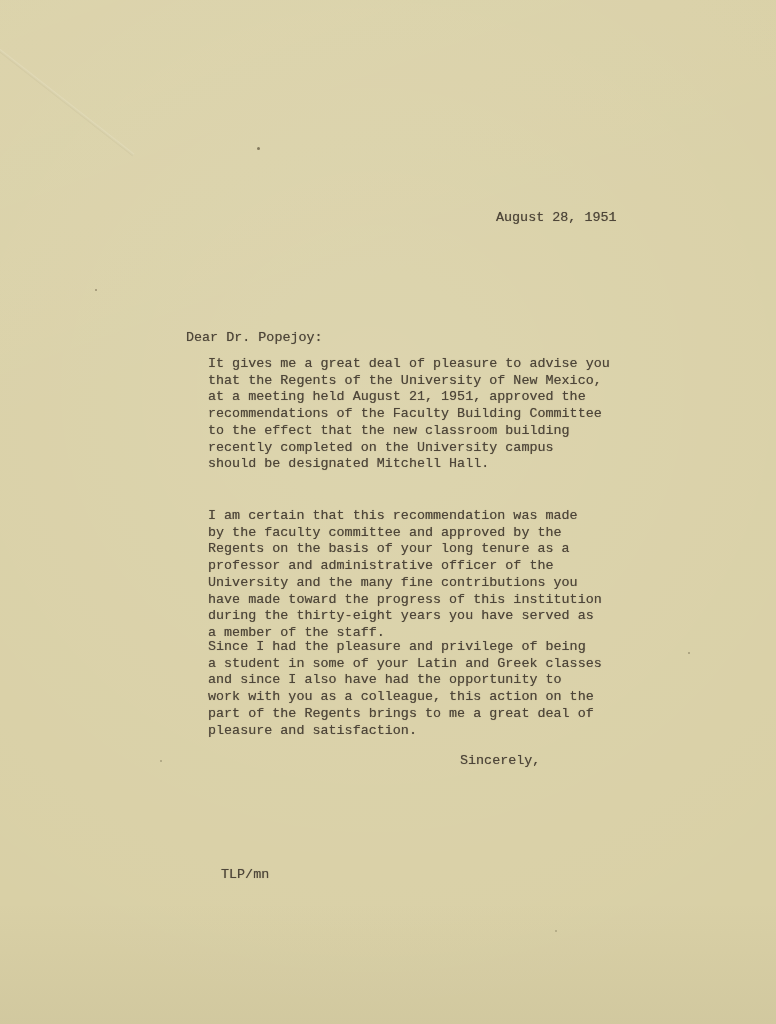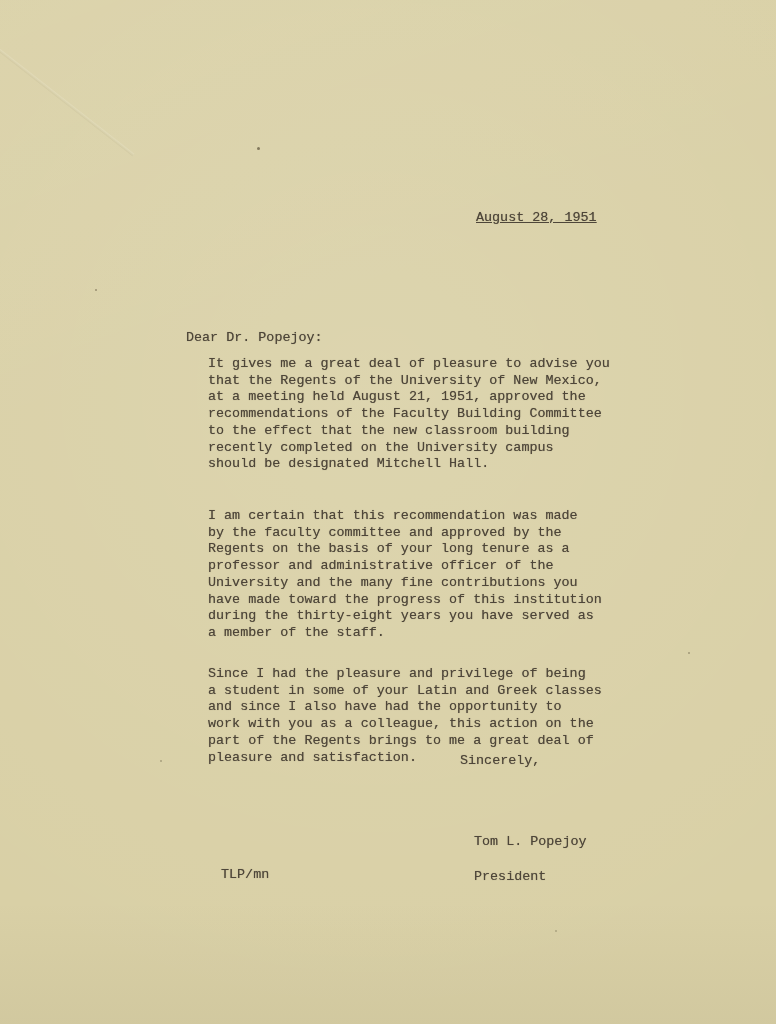--- a/index.html
+++ b/index.html
@@ -42,26 +42,26 @@
   .s5 { left: 555px; top: 930px; width: 2px; height: 2px; opacity: .4; }
 
   .txt {
     position: absolute;
     font-size: 13.4px;
     line-height: 16.7px;
     white-space: pre-line;
     letter-spacing: 0px;
     text-shadow: 0 0 0.7px rgba(78,70,57,0.65);
   }
-  .date       { left: 476px; top: 210px; text-decoration: underline; }
+  .date       { left: 496px; top: 210px; }
   .address    { left: 207px; top: 262px; line-height: 17.6px; }
   .salutation { left: 186px; top: 330px; }
   .para-1     { left: 208px; top: 356px; }
   .para-2     { left: 208px; top: 508px; }
-  .para-3     { left: 208px; top: 666px; }
+  .para-3     { left: 208px; top: 639px; }
   .closing    { left: 460px; top: 753px; }
   .signature  { left: 474px; top: 815px; line-height: 17.6px; }
   .initials   { left: 197px; top: 867px; margin-left: 24px; }
 </style>
 </head>
 <body>
 
 <div class="page">
 
   <div class="crease"></div>
@@ -95,20 +95,16 @@
 
   <div class="txt para-3">Since I had the pleasure and privilege of being
 a student in some of your Latin and Greek classes
 and since I also have had the opportunity to
 work with you as a colleague, this action on the
 part of the Regents brings to me a great deal of
 pleasure and satisfaction.</div>
 
   <div class="txt closing">Sincerely,</div>
 
-  <div class="txt signature">
-    <div>Tom L. Popejoy</div>
-    <div>President</div>
-  </div>
 
   <div class="txt initials">TLP/mn</div>
 
 </div>
 
 </body></html>

